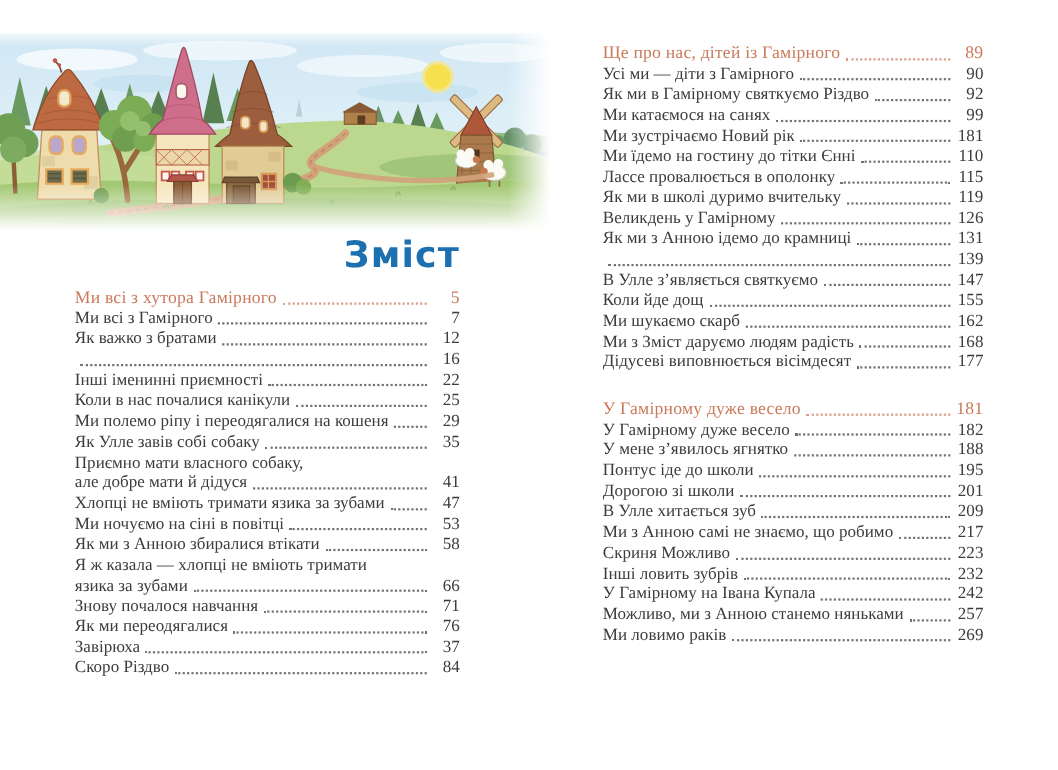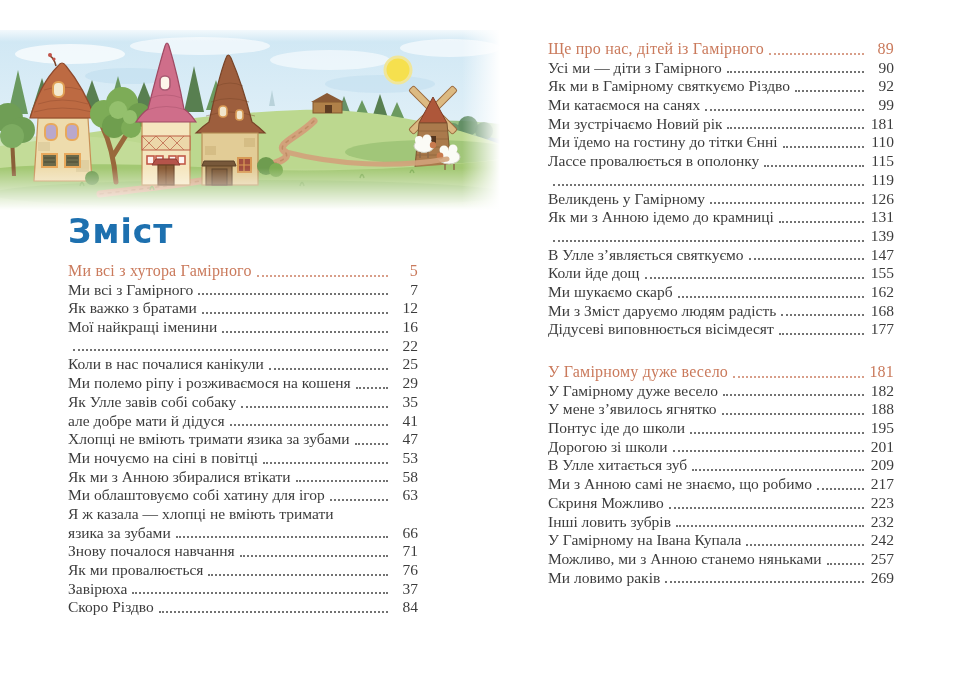--- a/index.html
+++ b/index.html
@@ -9,21 +9,21 @@
   }
   html,body{margin:0;padding:0;background:#ffffff;}
   #spread{
     position:relative;width:962px;height:700px;background:#ffffff;overflow:hidden;
     font-family:"Liberation Serif", serif;color:var(--ink);
   }
   #illustration{position:absolute;left:0;top:18px;width:500px;height:192px;}
   #left-col{position:absolute;left:68px;top:210px;width:350px;}
   #right-col{position:absolute;left:548px;top:40px;width:346px;}
   .contents-title{
-    text-align:left;font-family:"DejaVu Sans", sans-serif;font-weight:700;
+    text-align:right;font-family:"DejaVu Sans", sans-serif;font-weight:700;
     font-size:33px;color:var(--blue);height:44px;line-height:44px;margin-bottom:8px;
     letter-spacing:1px;
   }
   .row{display:flex;align-items:flex-start;height:18.7px;line-height:18.7px;font-size:15.5px;}
   .row .t{white-space:nowrap;overflow:hidden;}
   .row .leader{
     flex:1;align-self:flex-end;margin:0 3px 4px 5px;
     border-bottom:2px dotted currentColor;opacity:.72;min-width:8px;
   }
   .row .pg{min-width:27px;text-align:right;white-space:nowrap;}
@@ -242,83 +242,81 @@
             <span class="t">Ми всі з Гамірного</span>
             <span class="leader"></span>
             <span class="pg">7</span>
           </div>
           <div class="row">
             <span class="t">Як важко з братами</span>
             <span class="leader"></span>
             <span class="pg">12</span>
           </div>
           <div class="row">
-            <span class="t">Мої найкращі іменини</span>
             <span class="leader"></span>
             <span class="pg">16</span>
           </div>
           <div class="row">
+            <span class="t">Інші іменинні приємності</span>
             <span class="leader"></span>
             <span class="pg">22</span>
           </div>
           <div class="row">
             <span class="t">Коли в нас почалися канікули</span>
             <span class="leader"></span>
             <span class="pg">25</span>
           </div>
           <div class="row">
-            <span class="t">Ми полемо ріпу і розживаємося на кошеня</span>
+            <span class="t">Ми полемо ріпу і переодягалися на кошеня</span>
             <span class="leader"></span>
             <span class="pg">29</span>
           </div>
           <div class="row">
             <span class="t">Як Улле завів собі собаку</span>
             <span class="leader"></span>
             <span class="pg">35</span>
           </div>
           <div class="row">
+            <span class="t">Приємно мати власного собаку,</span>
+          </div>
+          <div class="row">
             <span class="t">але добре мати й дідуся</span>
             <span class="leader"></span>
             <span class="pg">41</span>
           </div>
           <div class="row">
             <span class="t">Хлопці не вміють тримати язика за зубами</span>
             <span class="leader"></span>
             <span class="pg">47</span>
           </div>
           <div class="row">
             <span class="t">Ми ночуємо на сіні в повітці</span>
             <span class="leader"></span>
             <span class="pg">53</span>
           </div>
           <div class="row">
             <span class="t">Як ми з Анною збиралися втікати</span>
             <span class="leader"></span>
             <span class="pg">58</span>
           </div>
           <div class="row">
-            <span class="t">Ми облаштовуємо собі хатину для ігор</span>
-            <span class="leader"></span>
-            <span class="pg">63</span>
-          </div>
-          <div class="row">
             <span class="t">Я ж казала — хлопці не вміють тримати</span>
           </div>
           <div class="row">
             <span class="t">язика за зубами</span>
             <span class="leader"></span>
             <span class="pg">66</span>
           </div>
           <div class="row">
             <span class="t">Знову почалося навчання</span>
             <span class="leader"></span>
             <span class="pg">71</span>
           </div>
           <div class="row">
-            <span class="t">Як ми провалюється</span>
+            <span class="t">Як ми переодягалися</span>
             <span class="leader"></span>
             <span class="pg">76</span>
           </div>
           <div class="row">
             <span class="t">Завірюха</span>
             <span class="leader"></span>
             <span class="pg">37</span>
           </div>
           <div class="row">
             <span class="t">Скоро Різдво</span>
@@ -361,20 +359,21 @@
             <span class="t">Ми їдемо на гостину до тітки Єнні</span>
             <span class="leader"></span>
             <span class="pg">110</span>
           </div>
           <div class="row">
             <span class="t">Лассе провалюється в ополонку</span>
             <span class="leader"></span>
             <span class="pg">115</span>
           </div>
           <div class="row">
+            <span class="t">Як ми в школі дуримо вчительку</span>
             <span class="leader"></span>
             <span class="pg">119</span>
           </div>
           <div class="row">
             <span class="t">Великдень у Гамірному</span>
             <span class="leader"></span>
             <span class="pg">126</span>
           </div>
           <div class="row">
             <span class="t">Як ми з Анною ідемо до крамниці</span>

